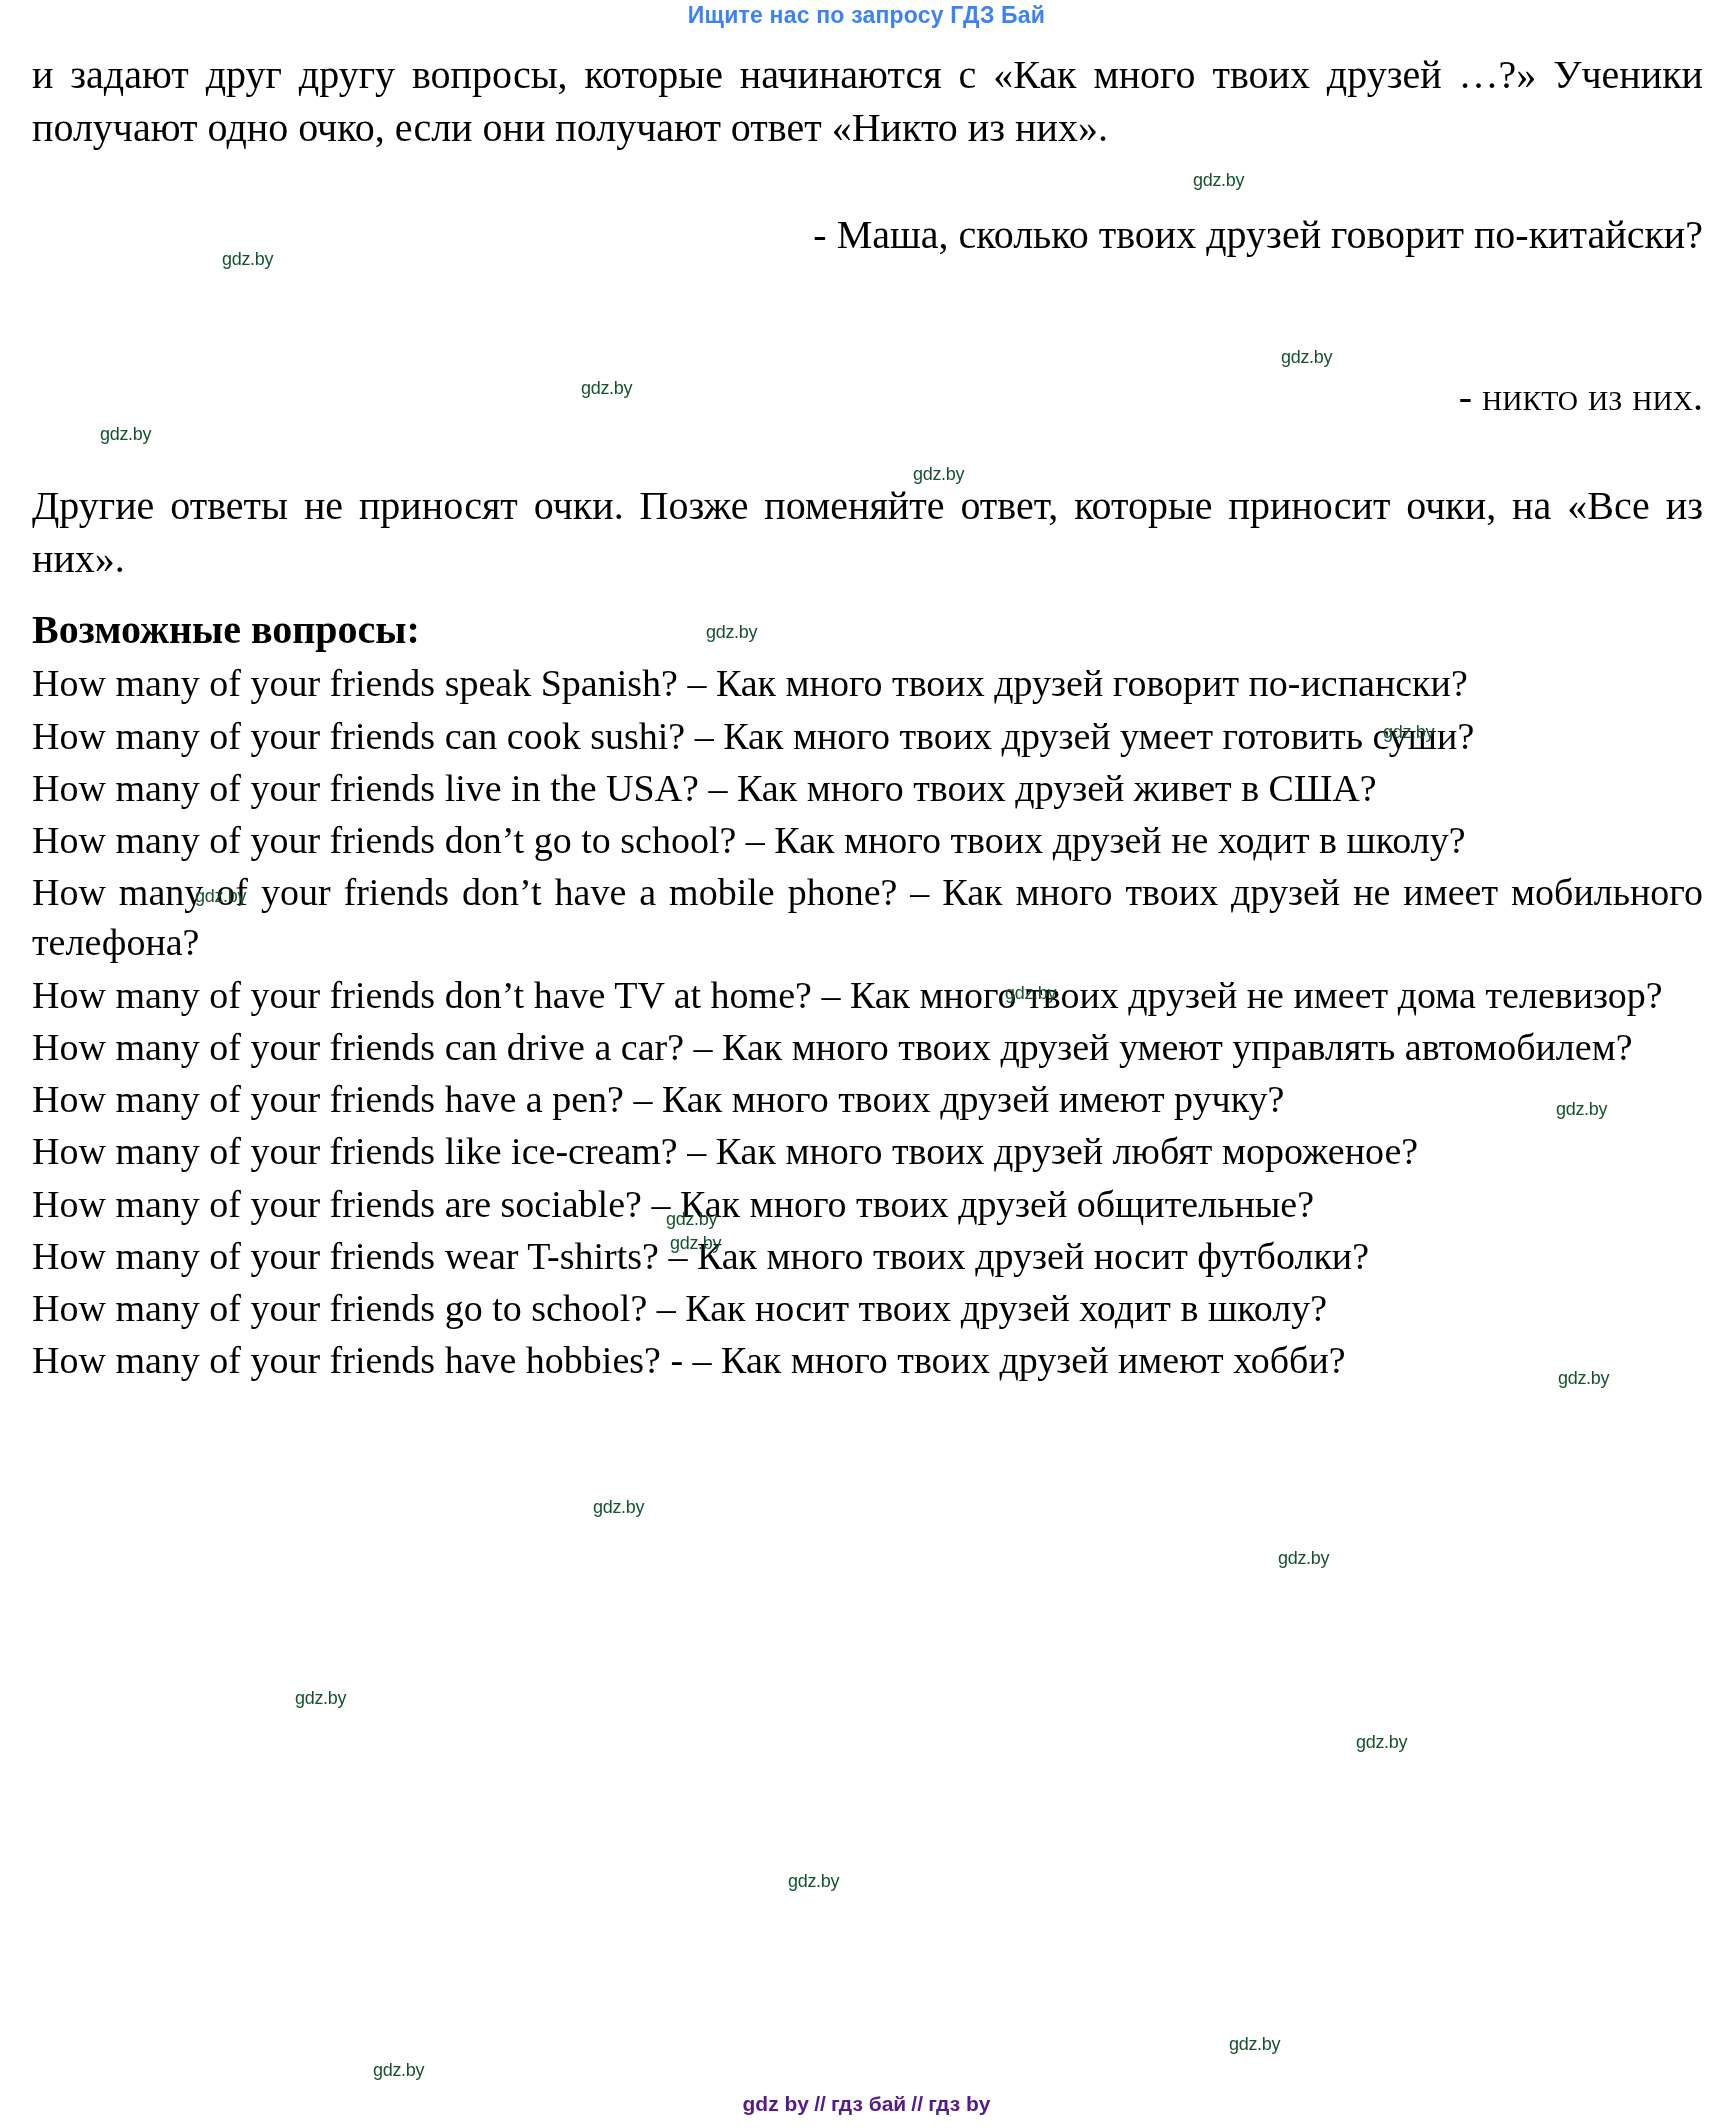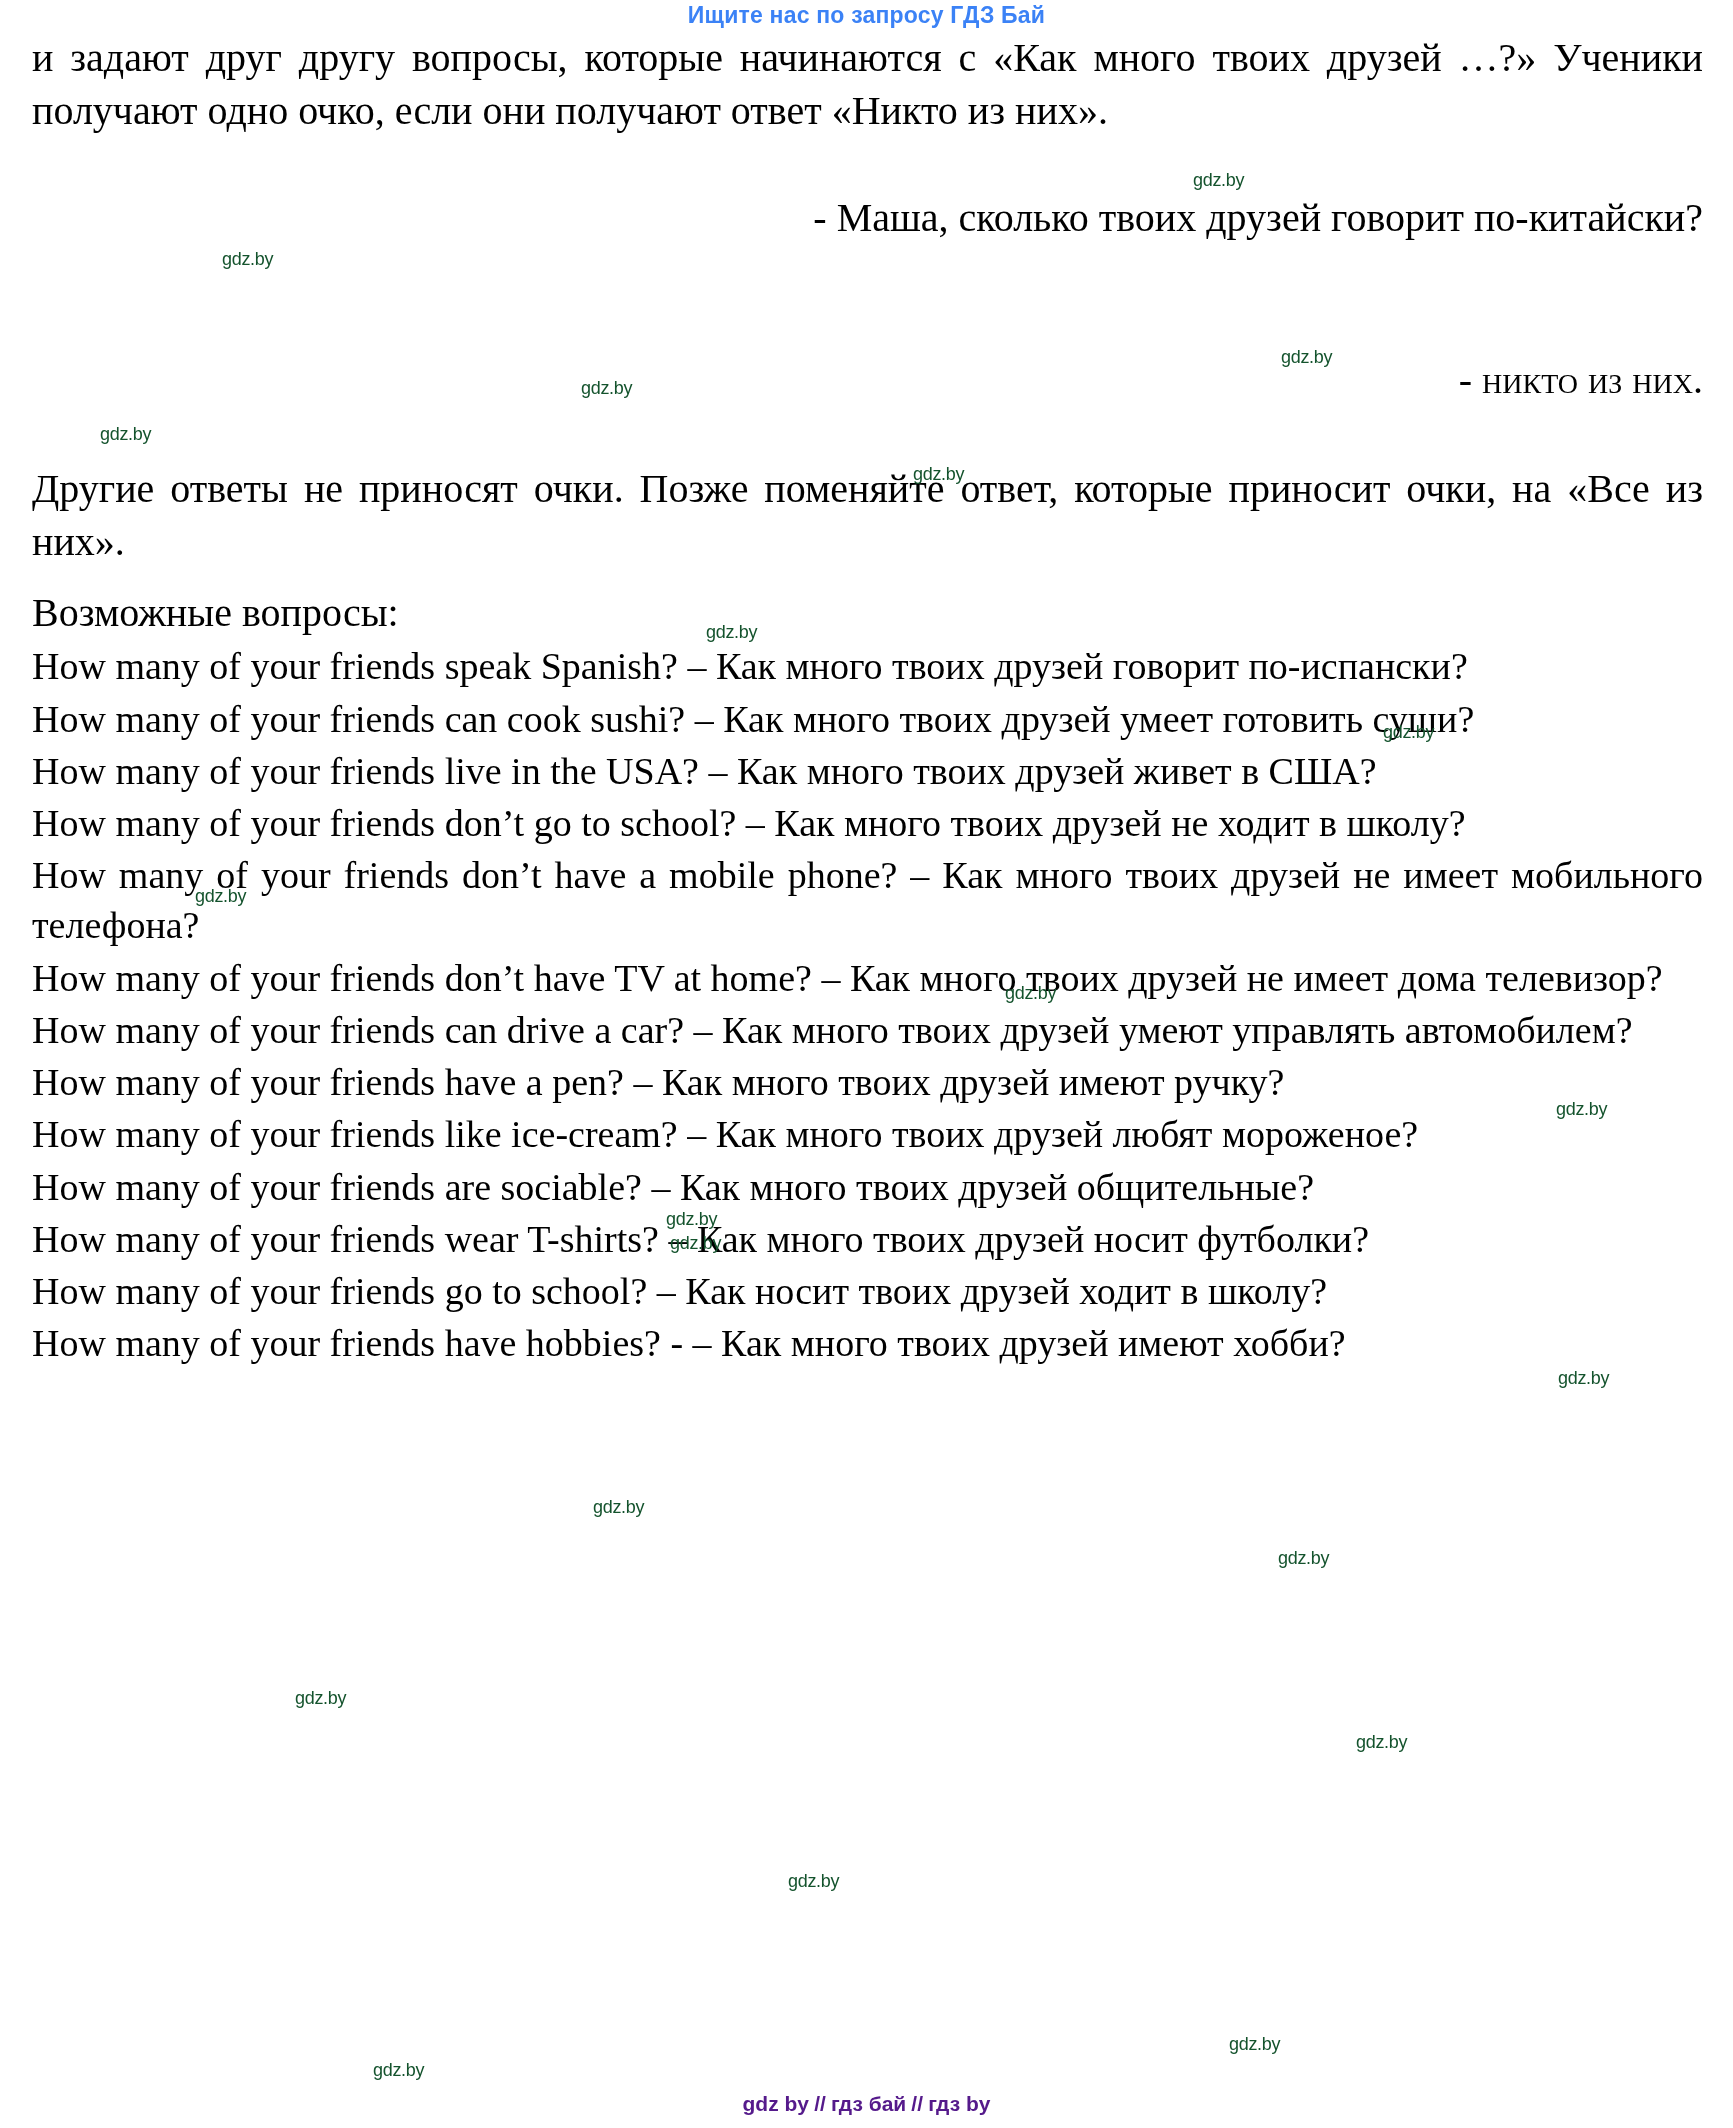--- a/index.html
+++ b/index.html
@@ -29,21 +29,21 @@
     font-size: 23px;
     letter-spacing: 0.2px;
     color: #20c020;
     padding-top: 1.7px;
     white-space: nowrap;
   }
 
   
   #page-body {
     position: absolute;
-    top: 32px;
+    top: 49px;
     left: 32px;
     width: 1671px;
   }
 
   .para {
     font-size: 40px;
     line-height: 1.32;
     text-align: justify;
     text-justify: inter-word;
     margin: 0 0 1.7px 0;
@@ -55,21 +55,21 @@
     text-align: right;
     margin-bottom: 3.4px;
   }
 
   .smallcaps {
     font-variant: small-caps;
   }
 
   .heading {
     font-size: 40px;
-    font-weight: normal;
+    font-weight: bold;
     line-height: 1.3;
     margin: 18.6px 0 3.4px 0;
     text-align: left;
   }
 
   .qa {
     font-size: 38px;
     line-height: 1.31;
     text-align: justify;
     text-justify: inter-word;

